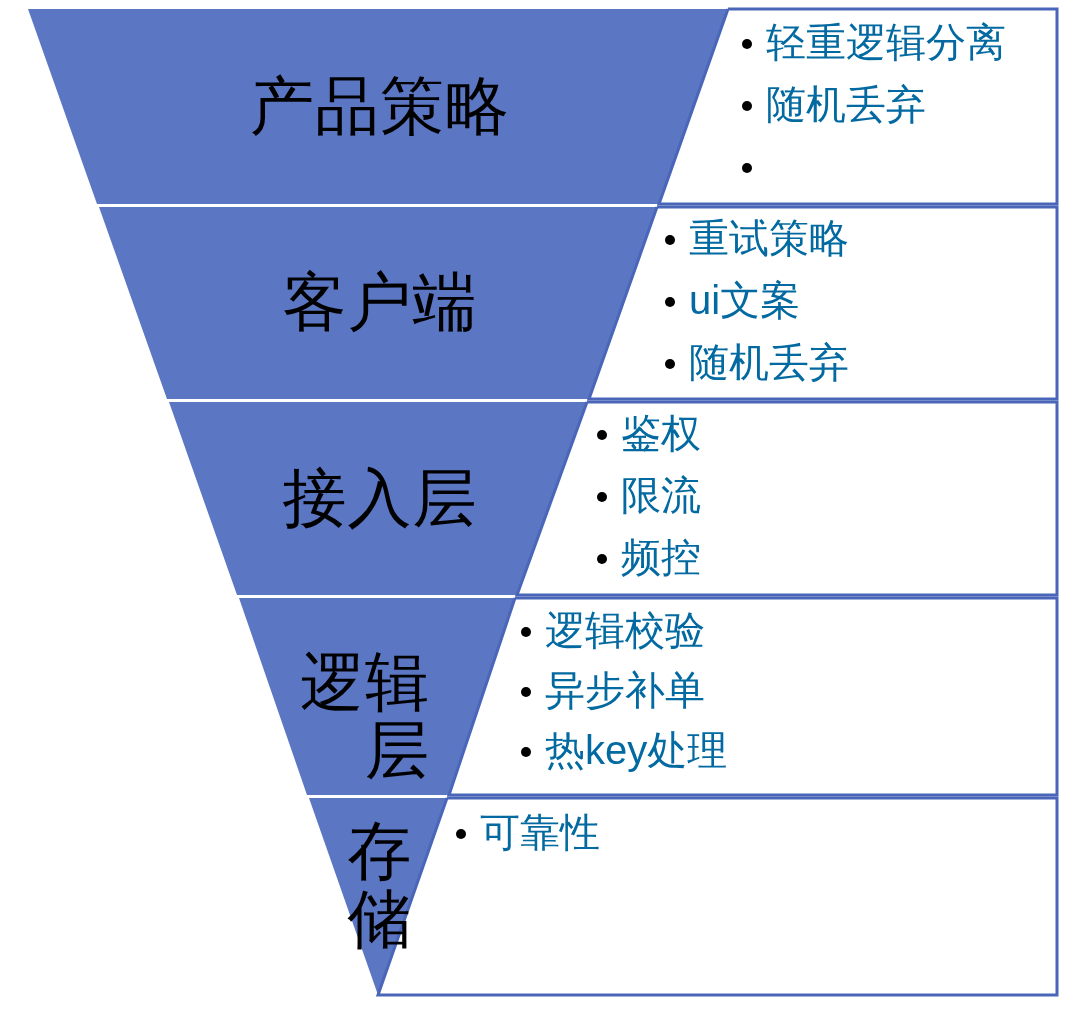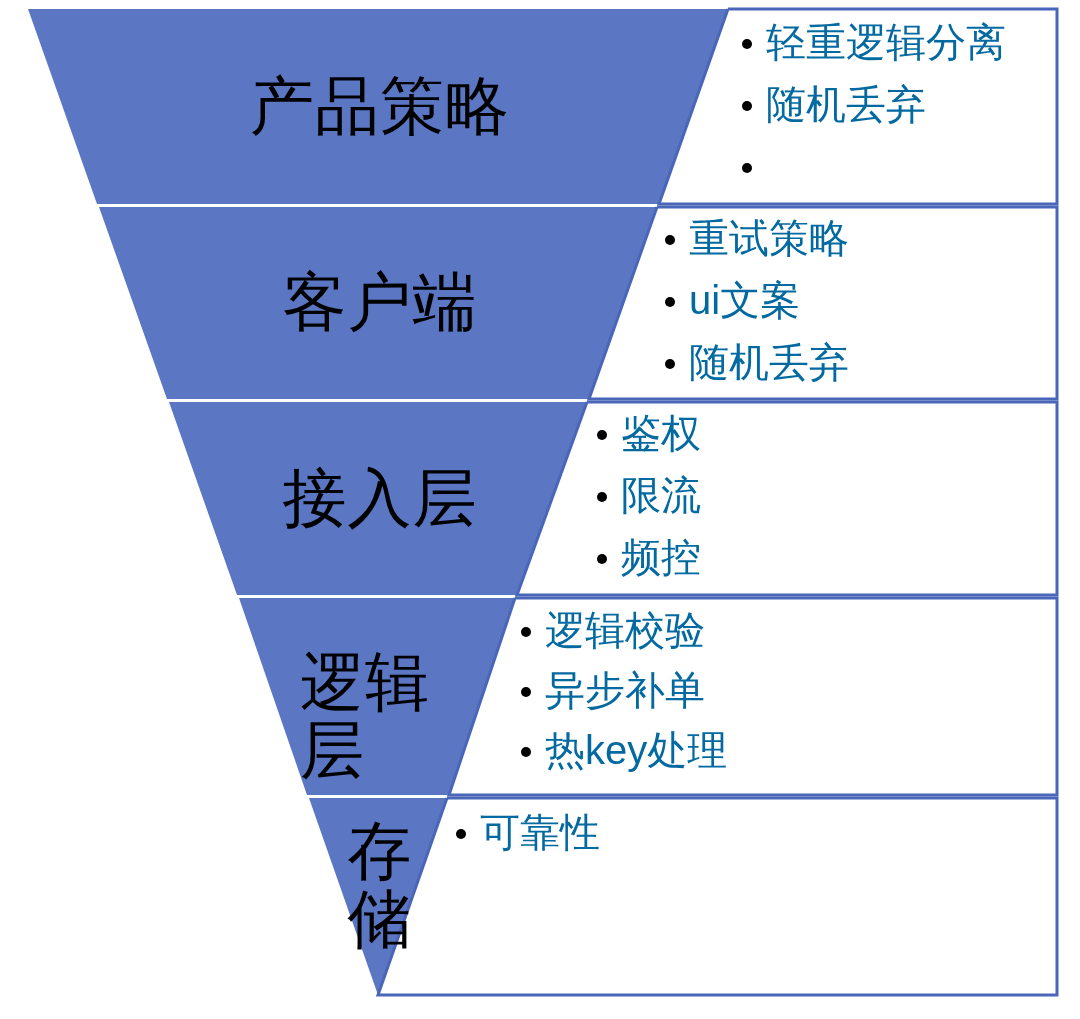--- a/index.html
+++ b/index.html
@@ -28,21 +28,21 @@
     height: 1019px;
   }
 
   
   .stage-label {
     position: absolute;
     color: #000000;
     font-size: 64px;
     line-height: 1.06;
     font-weight: 400;
-    text-align: left;
+    text-align: right;
     letter-spacing: 1px;
     white-space: pre-wrap;
     display: flex;
     align-items: center;
     justify-content: center;
     pointer-events: none;
   }
 
   
   .detail-box {

